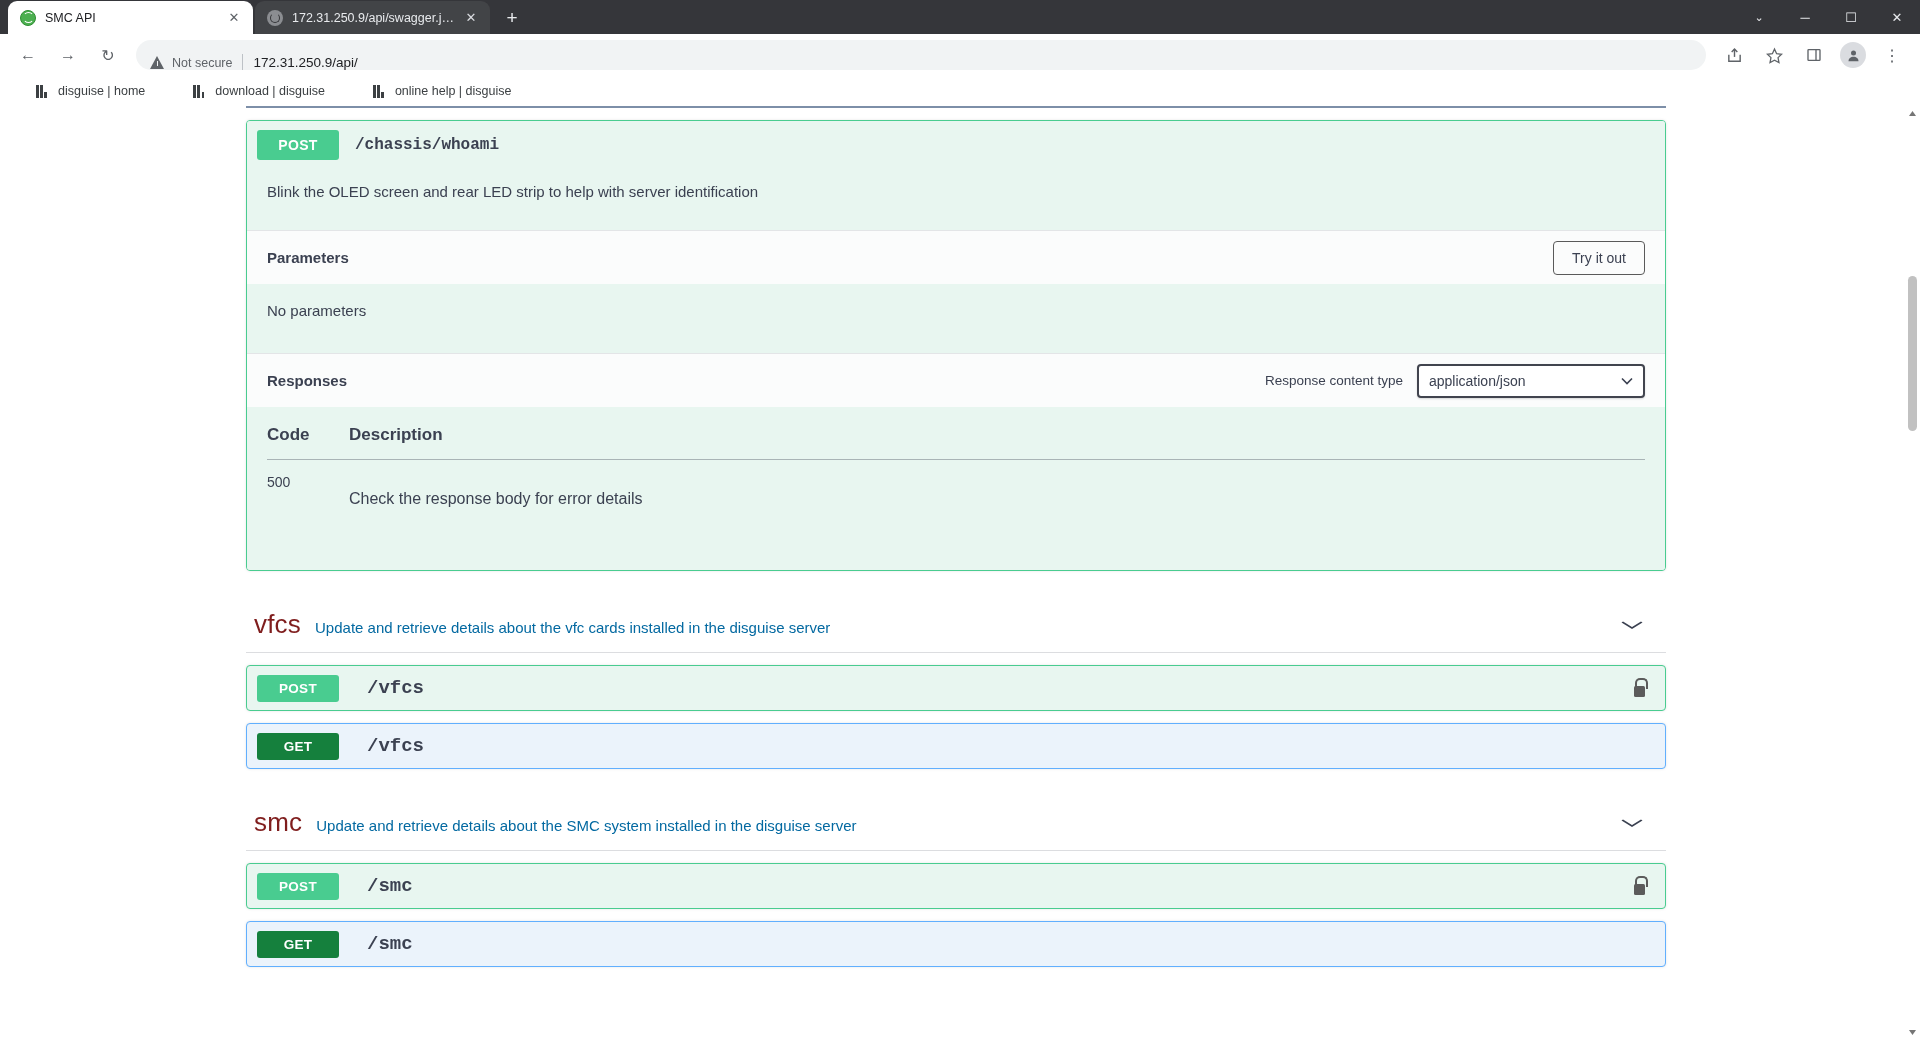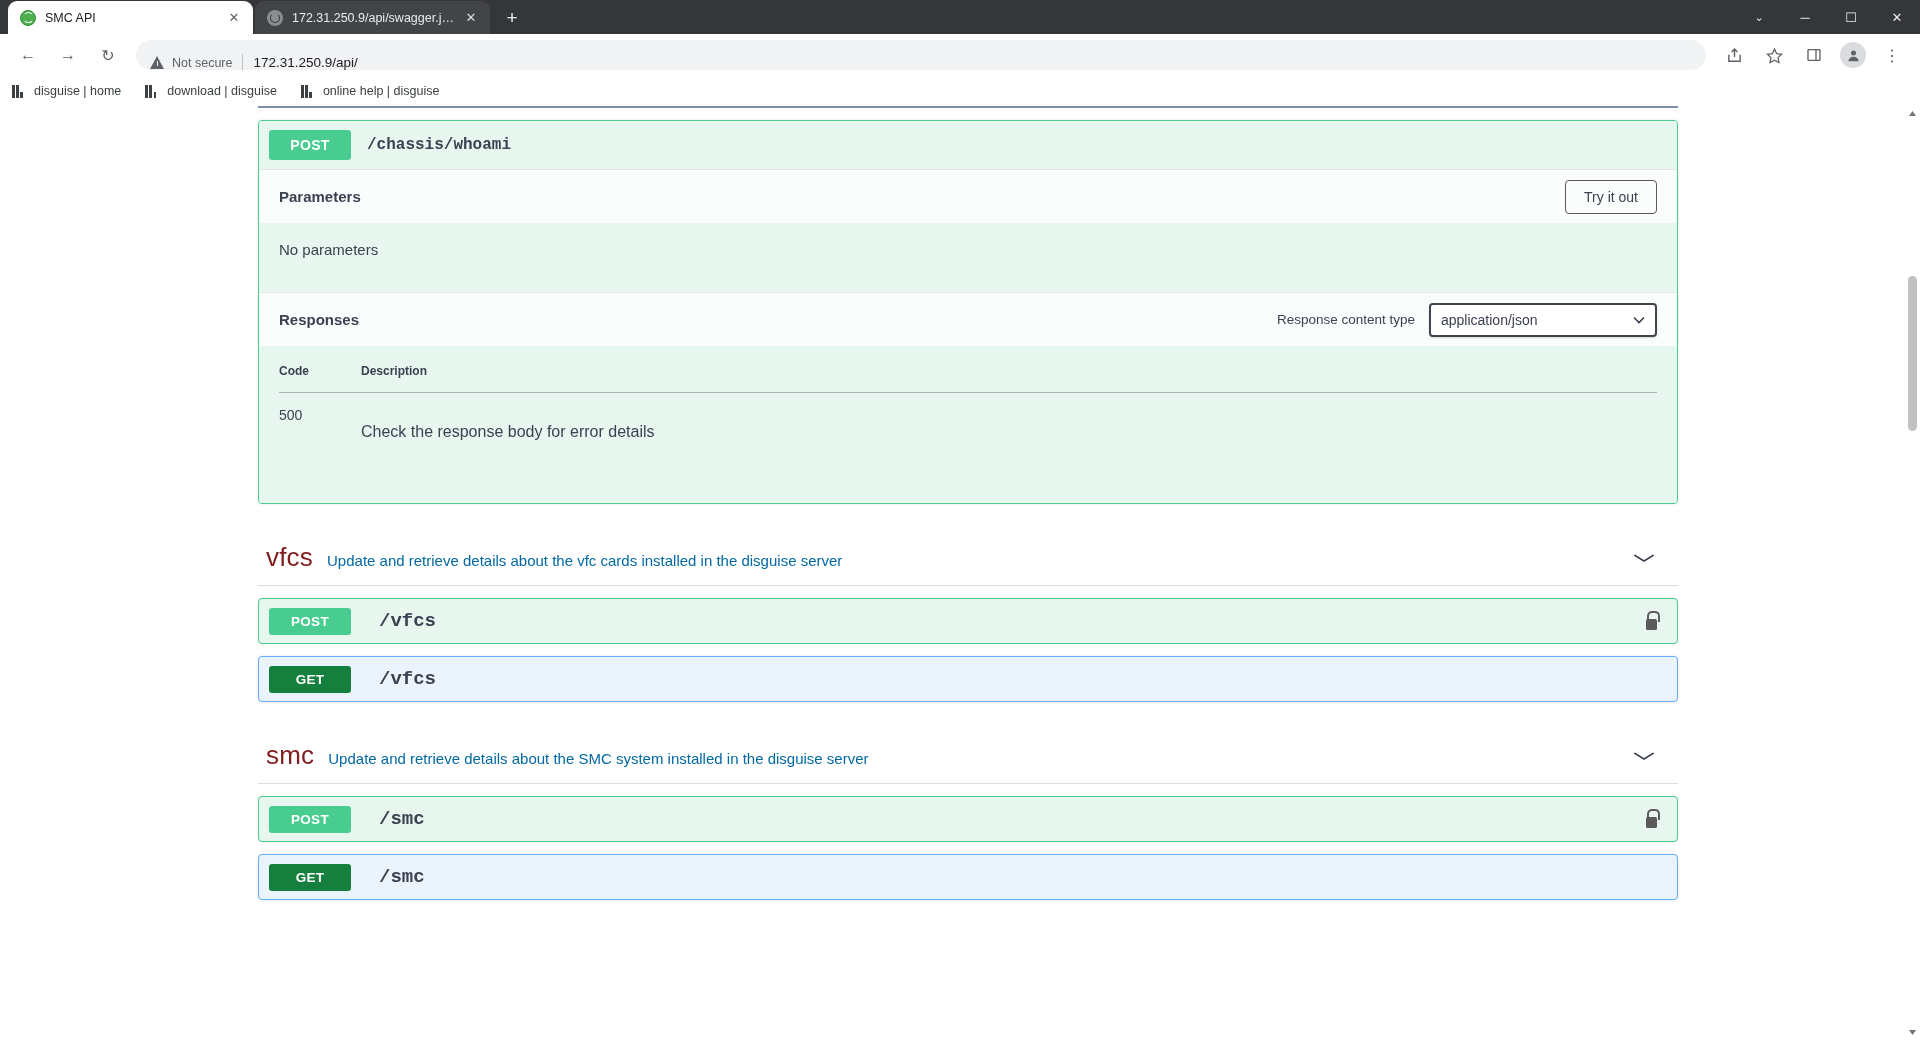--- a/index.html
+++ b/index.html
@@ -98,38 +98,38 @@
   .avatar-btn {
     width: 26px; height: 26px; border-radius: 50%; background: #dadce0;
     display: flex; align-items: center; justify-content: center;
     margin: 0 6px; flex: 0 0 26px;
   }
 
   .bookmarks {
     height: 30px; background: #ffffff; display: flex; align-items: center;
     padding: 0 12px; flex: 0 0 30px;
   }
-  .bm { display: flex; align-items: center; margin-right: 24px; }
+  .bm { display: flex; align-items: center; margin-right: 24px; margin-left: 24px; }
   .bm-ico {
     width: 14px; height: 13px; margin-right: 8px; flex: 0 0 14px;
     display: flex; align-items: flex-end; gap: 1.5px;
   }
   .bm-ico i { display: block; width: 2.6px; background: #3c4043; }
   .bm-ico i:nth-child(1) { height: 13px; }
   .bm-ico i:nth-child(2) { height: 13px; }
   .bm-ico i:nth-child(3) { height: 6px; }
   .bm-label { font-size: 12.5px; color: #3c4043; white-space: nowrap; }
 
   
   .viewport {
     flex: 1 1 auto; background: #ffffff; position: relative;
     overflow: hidden;
   }
   .page {
-    position: absolute; left: 16px; top: 0; width: 1903px;
+    position: absolute; left: 4px; top: 0; width: 1903px;
     padding: 0 0 0 0;
   }
   .swagger-wrap { width: 1420px; margin-left: 242px; }
 
   .top-rule { height: 2px; background: #7d8fa8; width: 1420px; margin-left: 242px; }
 
   
   .op-block {
     border: 1px solid #49cc90; border-radius: 4px;
     background: #e8f6f0; margin-top: 12px; overflow: hidden;
@@ -190,21 +190,21 @@
     padding: 0 10px; display: flex; align-items: center;
     cursor: pointer; box-shadow: 0 1px 2px rgba(0,0,0,.15);
   }
   .rct-chev { margin-left: auto; font-size: 11px; color: #3b4151; }
 
   .sec-body { background: #e8f6f0; padding: 18px 20px 34px 20px; }
   .noparams { font-size: 15px; color: #3b4151; }
 
   .resp-table { width: 100%; border-collapse: collapse; }
   .resp-table th {
-    text-align: left; font-size: 12px; font-weight: bold; color: #3b4151;
+    text-align: left; font-size: 17px; font-weight: bold; color: #3b4151;
     padding: 0 0 14px 0; border-bottom: 1px solid rgba(59,65,81,.2);
   }
   .resp-table th.c-code { width: 82px; }
   .resp-table td {
     vertical-align: top; padding: 14px 0 28px 0; color: #3b4151;
   }
   .resp-table td.c-code { font-size: 14px; }
   .resp-table td.c-desc { font-size: 16px; padding-top: 30px; }
   .resp-table tr.r-200 td.c-desc { padding-top: 30px; }
 
@@ -342,20 +342,21 @@
       <div class="top-rule"></div>
 
       <div class="swagger-wrap">
 
         <div class="op-block">
           <div class="op-head">
             <span class="verb verb-post">POST</span>
             <span class="op-path">/chassis/whoami</span>
           </div>
 
+          <div class="op-desc">Blink the OLED screen and rear LED strip to help with server identification</div>
 
           <div class="sec-bar">
             <span class="sec-title">Parameters</span>
             <button class="tryitout">Try it out</button>
           </div>
           <div class="sec-body">
             <div class="noparams">No parameters</div>
           </div>
 
           <div class="sec-bar">

